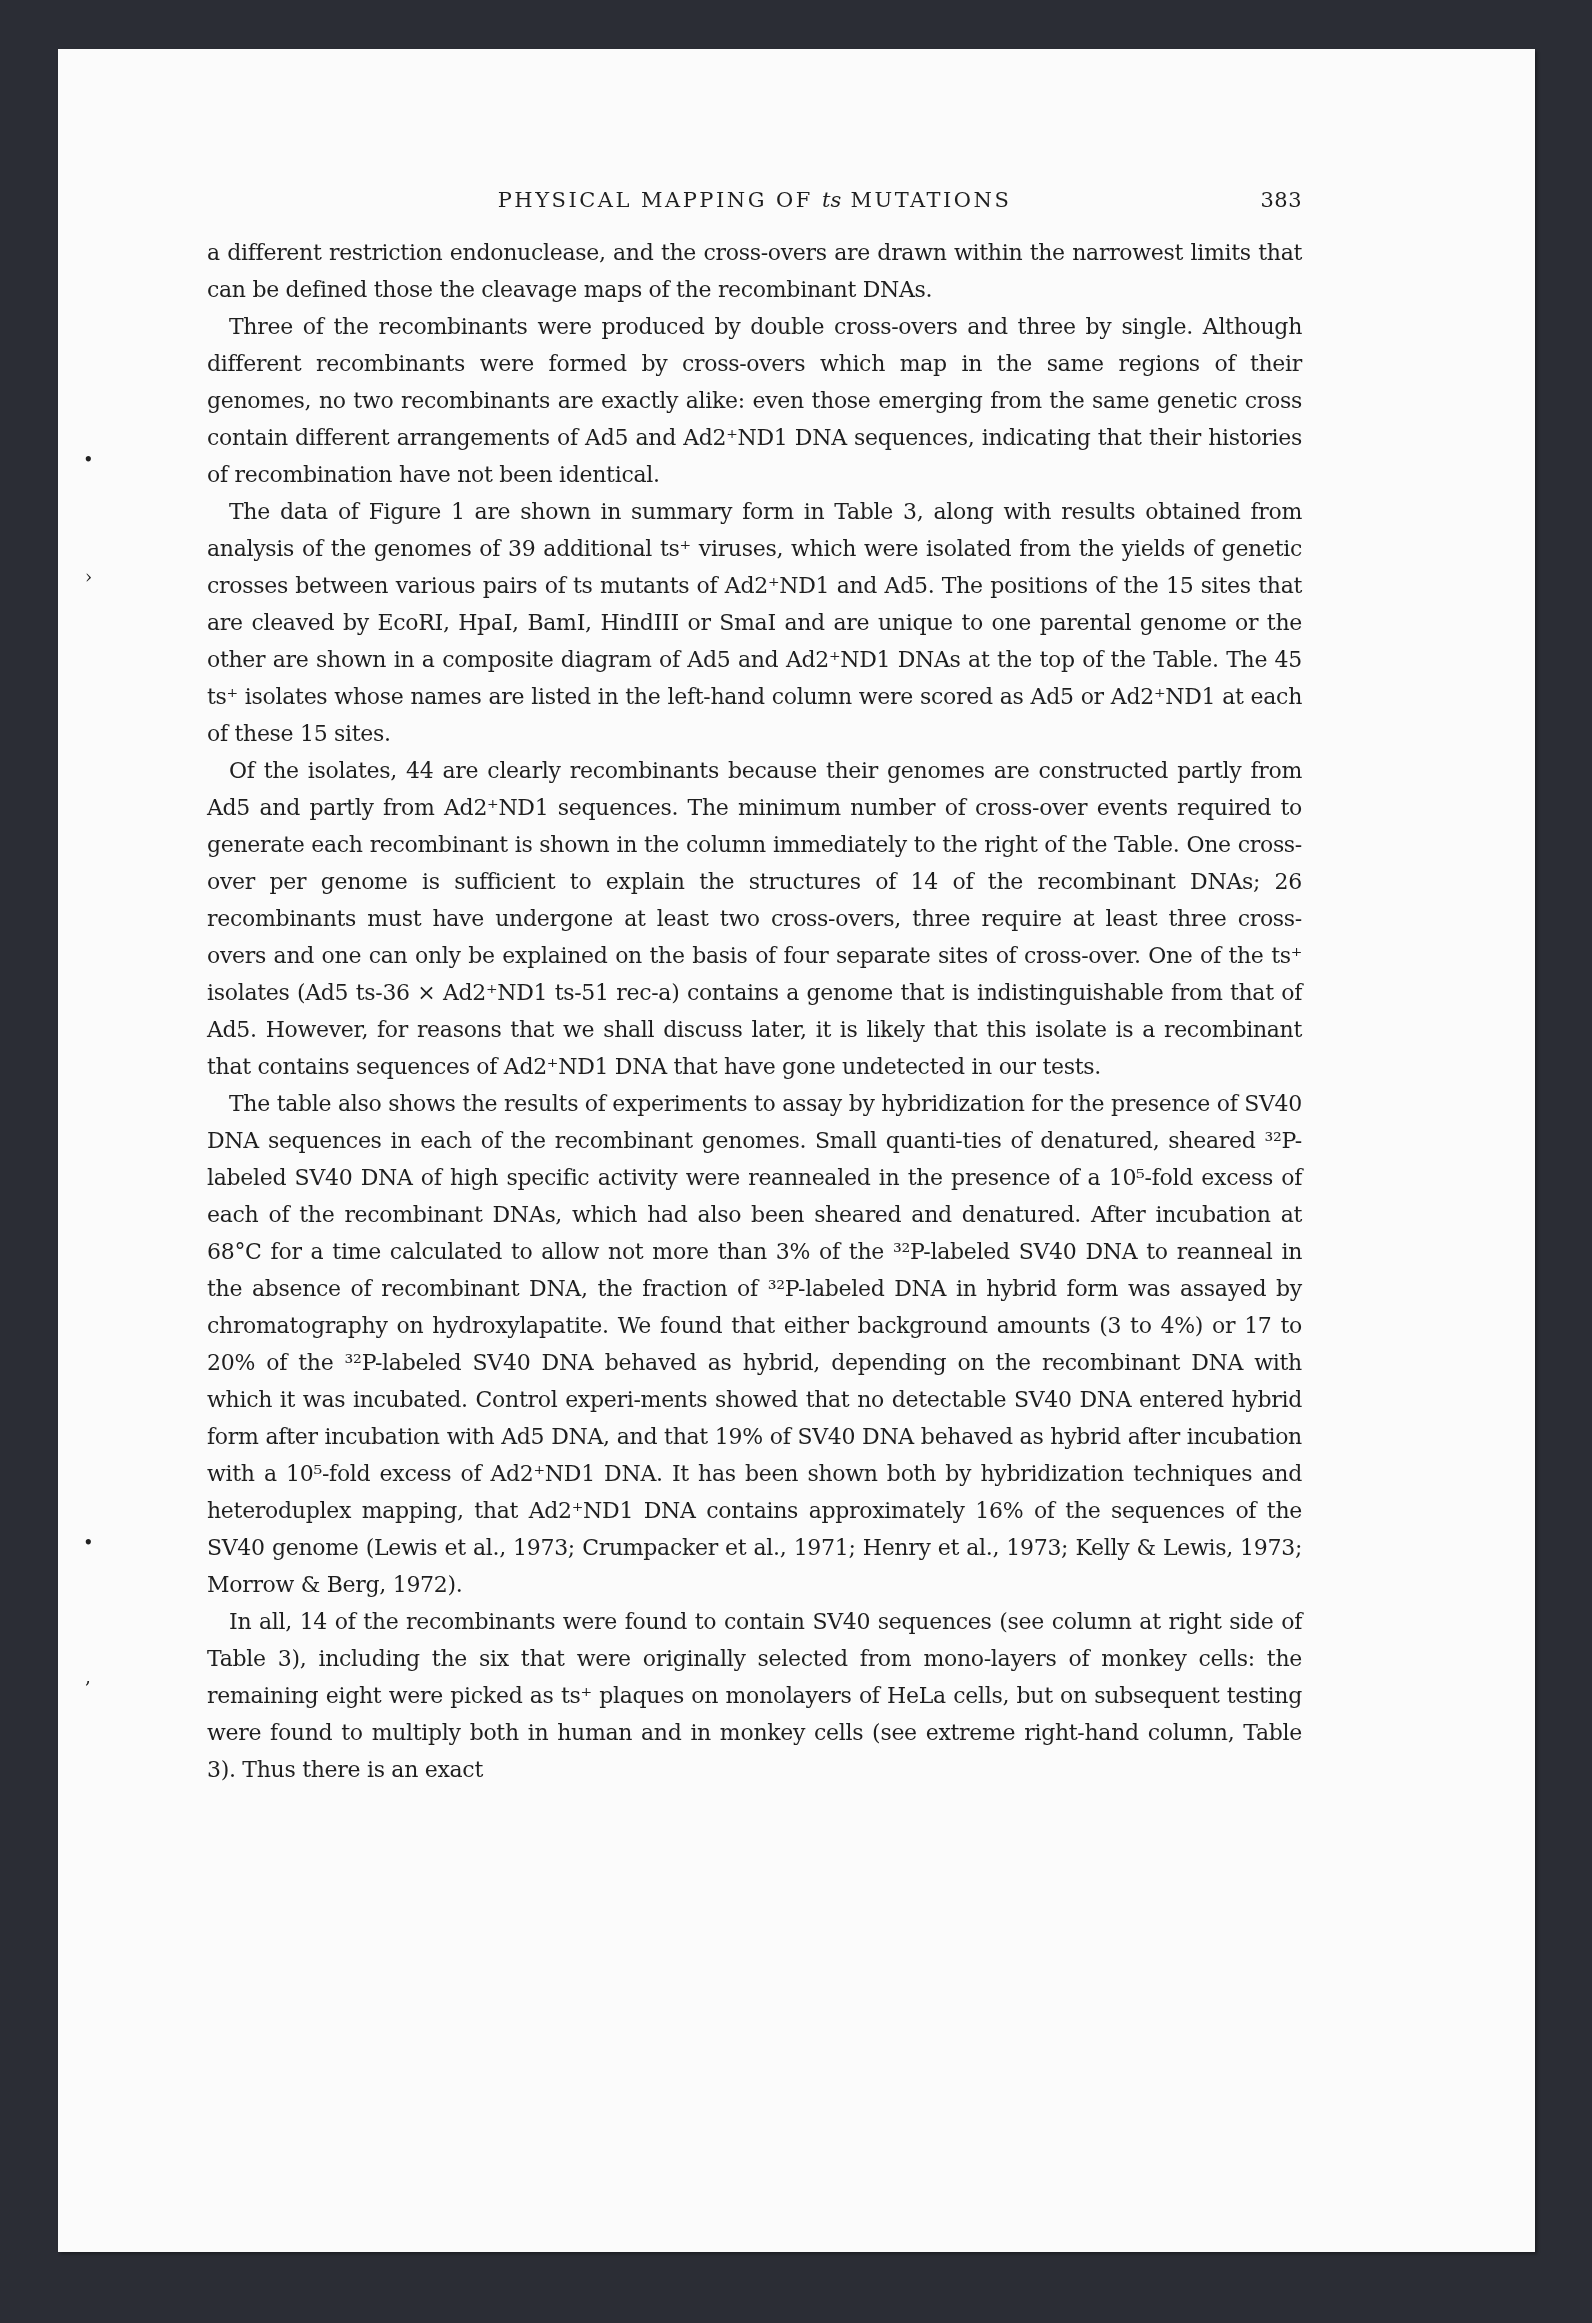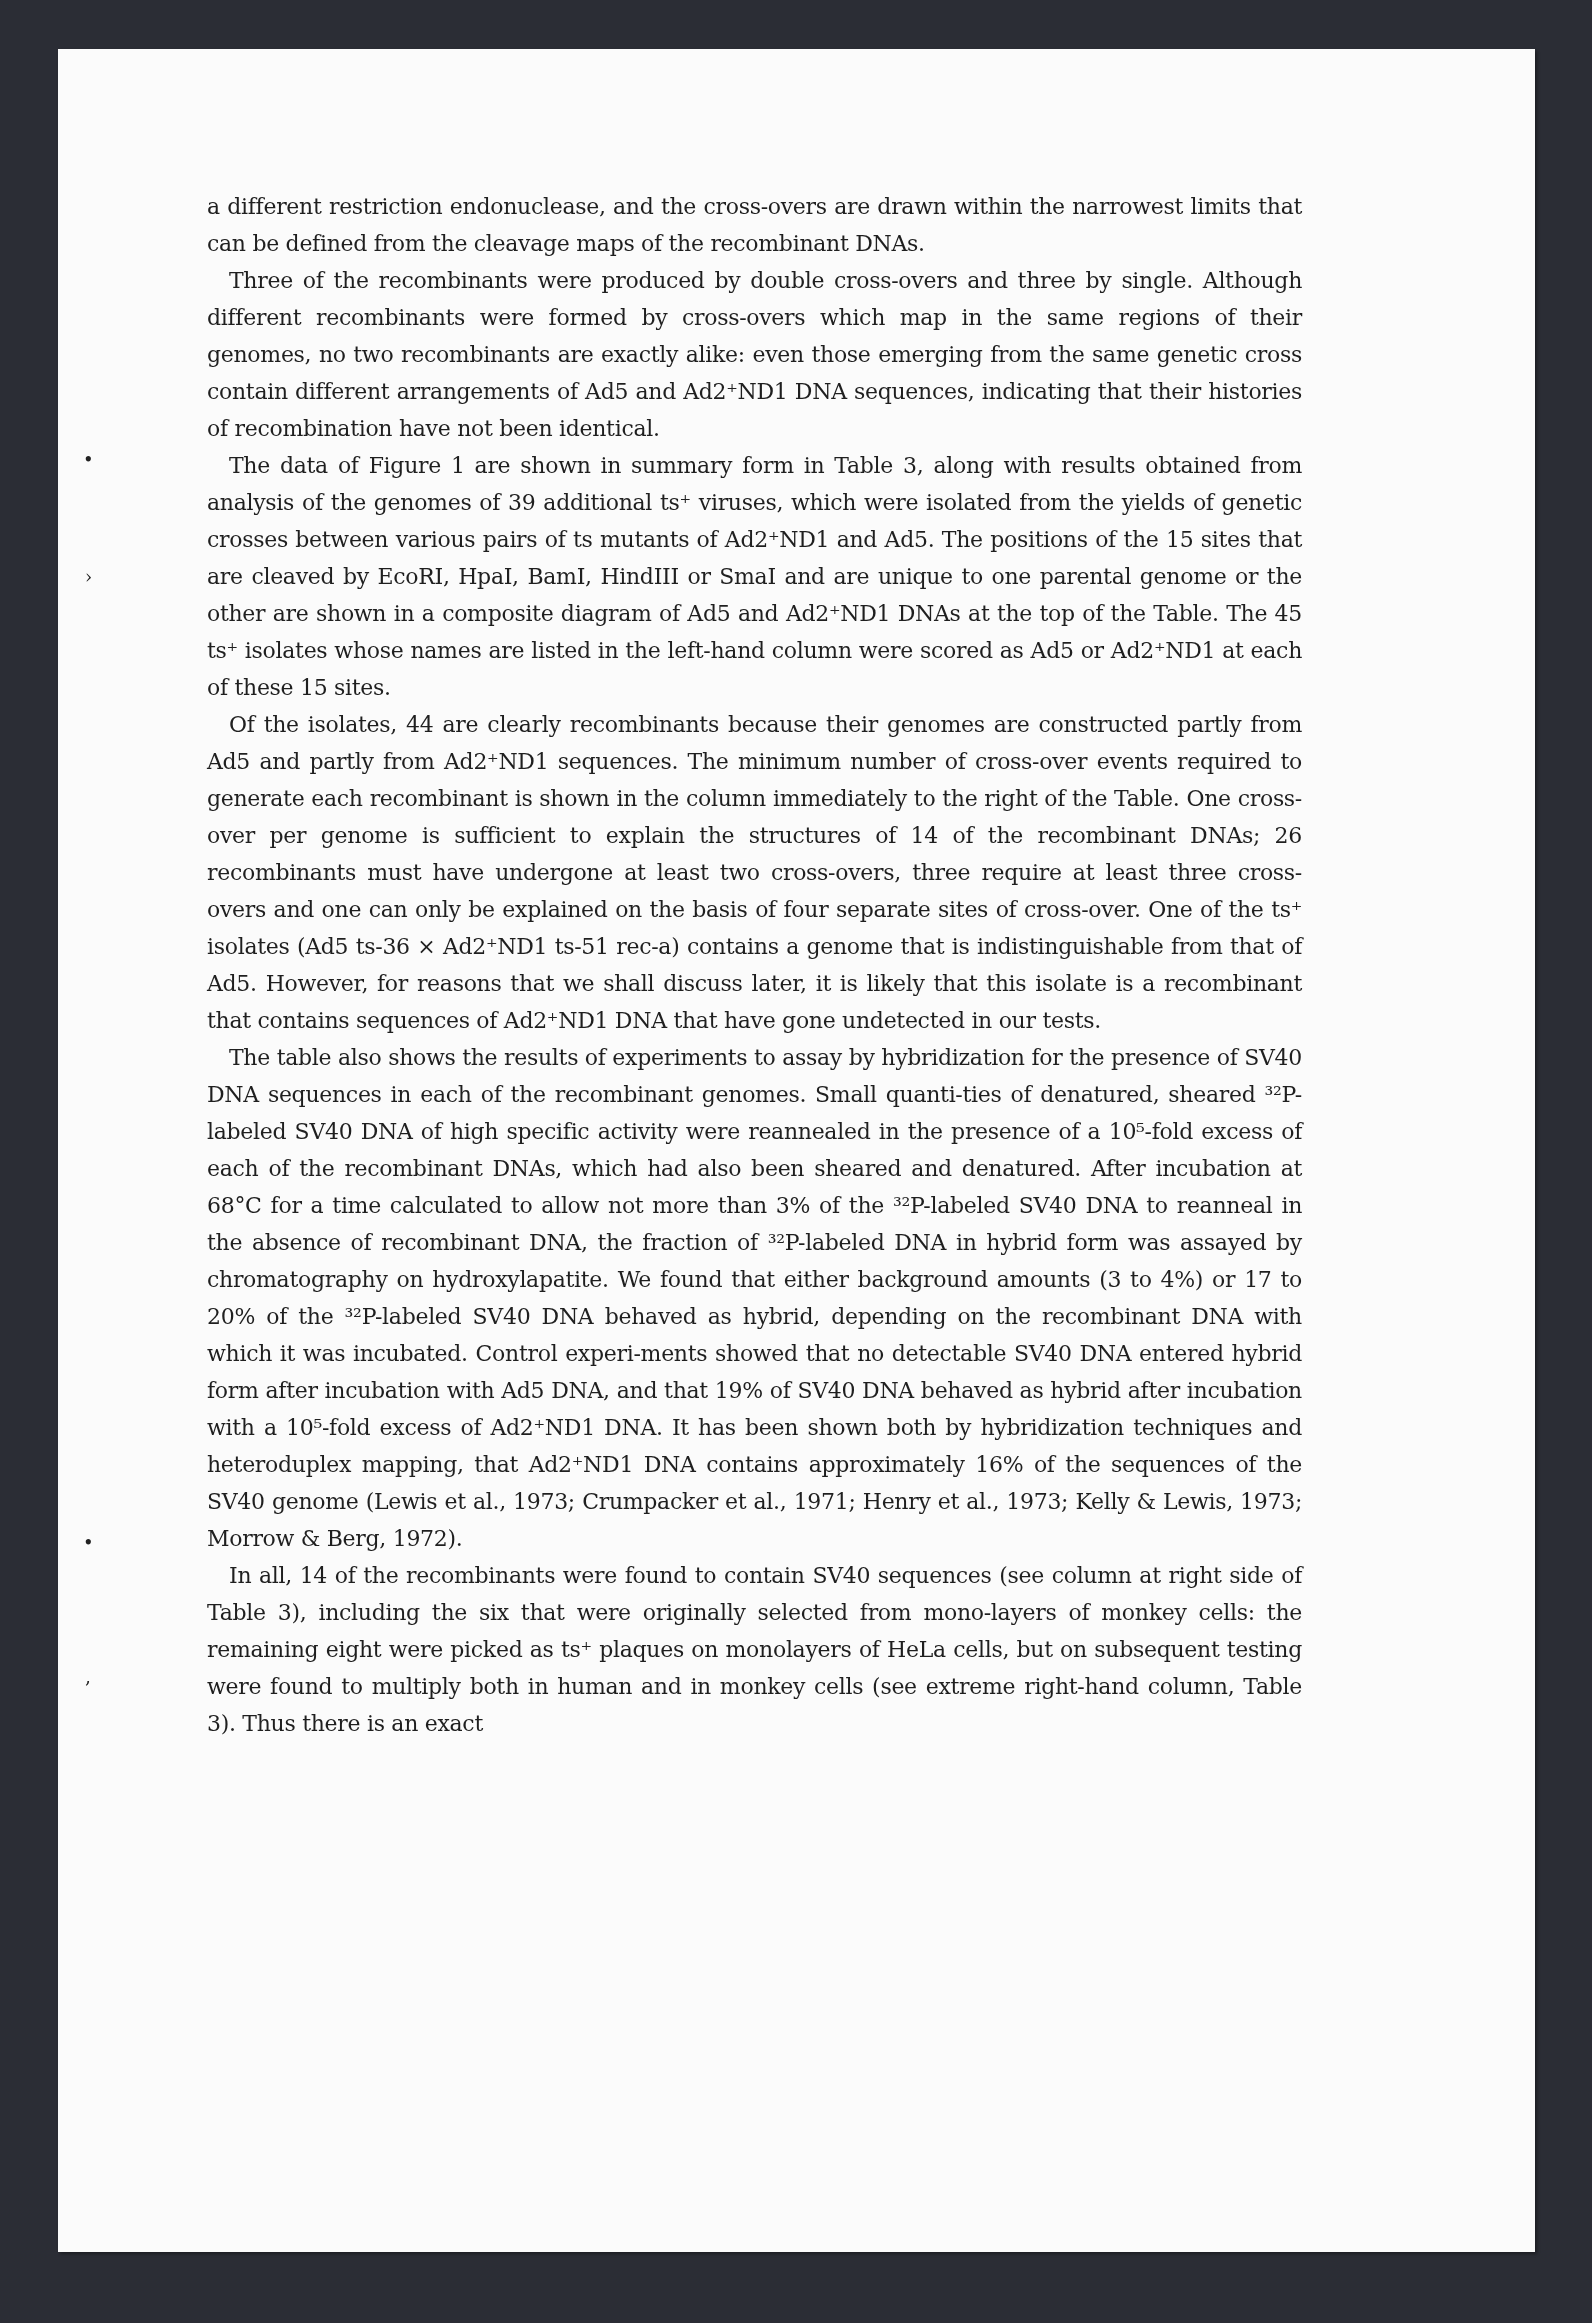--- a/index.html
+++ b/index.html
@@ -60,23 +60,27 @@
 
 <div class="page">
 
   <span class="margin-mark" style="left:25px; top:402px;">•</span>
   <span class="margin-mark" style="left:27px; top:519px;">›</span>
   <span class="margin-mark" style="left:25px; top:1485px;">•</span>
   <span class="margin-mark" style="left:27px; top:1619px;">‚</span>
 
   <div class="text-block">
 
+    <div class="running-head">
+      <div class="running-title"><span>PHYSICAL MAPPING OF </span><i>ts</i><span> MUTATIONS</span></div>
+      <div class="page-number">383</div>
+    </div>
 
     <div class="body-text">
-      <p class="no-indent">a different restriction endonuclease, and the cross-overs are drawn within the narrowest limits that can be defined from the cleavage maps of the recombinant DNAs.</p>
+      <p class="no-indent">a different restriction endonuclease, and the cross-overs are drawn within the narrowest limits that can be defined those the cleavage maps of the recombinant DNAs.</p>
       <p>Three of the recombinants were produced by double cross-overs and three by single. Although different recombinants were formed by cross-overs which map in the same regions of their genomes, no two recombinants are exactly alike: even those emerging from the same genetic cross contain different arrangements of Ad5 and Ad2⁺ND1 DNA sequences, indicating that their histories of recombination have not been identical.</p>
       <p>The data of Figure 1 are shown in summary form in Table 3, along with results obtained from analysis of the genomes of 39 additional ts⁺ viruses, which were isolated from the yields of genetic crosses between various pairs of ts mutants of Ad2⁺ND1 and Ad5. The positions of the 15 sites that are cleaved by EcoRI, HpaI, BamI, HindIII or SmaI and are unique to one parental genome or the other are shown in a composite diagram of Ad5 and Ad2⁺ND1 DNAs at the top of the Table. The 45 ts⁺ isolates whose names are listed in the left-hand column were scored as Ad5 or Ad2⁺ND1 at each of these 15 sites.</p>
       <p>Of the isolates, 44 are clearly recombinants because their genomes are constructed partly from Ad5 and partly from Ad2⁺ND1 sequences. The minimum number of cross-over events required to generate each recombinant is shown in the column immediately to the right of the Table. One cross-over per genome is sufficient to explain the structures of 14 of the recombinant DNAs; 26 recombinants must have undergone at least two cross-overs, three require at least three cross-overs and one can only be explained on the basis of four separate sites of cross-over. One of the ts⁺ isolates (Ad5 ts-36 × Ad2⁺ND1 ts-51 rec-a) contains a genome that is indistinguishable from that of Ad5. However, for reasons that we shall discuss later, it is likely that this isolate is a recombinant that contains sequences of Ad2⁺ND1 DNA that have gone undetected in our tests.</p>
       <p>The table also shows the results of experiments to assay by hybridization for the presence of SV40 DNA sequences in each of the recombinant genomes. Small quanti-ties of denatured, sheared ³²P-labeled SV40 DNA of high specific activity were reannealed in the presence of a 10⁵-fold excess of each of the recombinant DNAs, which had also been sheared and denatured. After incubation at 68°C for a time calculated to allow not more than 3% of the ³²P-labeled SV40 DNA to reanneal in the absence of recombinant DNA, the fraction of ³²P-labeled DNA in hybrid form was assayed by chromatography on hydroxylapatite. We found that either background amounts (3 to 4%) or 17 to 20% of the ³²P-labeled SV40 DNA behaved as hybrid, depending on the recombinant DNA with which it was incubated. Control experi-ments showed that no detectable SV40 DNA entered hybrid form after incubation with Ad5 DNA, and that 19% of SV40 DNA behaved as hybrid after incubation with a 10⁵-fold excess of Ad2⁺ND1 DNA. It has been shown both by hybridization techniques and heteroduplex mapping, that Ad2⁺ND1 DNA contains approximately 16% of the sequences of the SV40 genome (Lewis et al., 1973; Crumpacker et al., 1971; Henry et al., 1973; Kelly &amp; Lewis, 1973; Morrow &amp; Berg, 1972).</p>
       <p>In all, 14 of the recombinants were found to contain SV40 sequences (see column at right side of Table 3), including the six that were originally selected from mono-layers of monkey cells: the remaining eight were picked as ts⁺ plaques on monolayers of HeLa cells, but on subsequent testing were found to multiply both in human and in monkey cells (see extreme right-hand column, Table 3). Thus there is an exact</p>
     </div>
   </div>
 </div>
 
 

